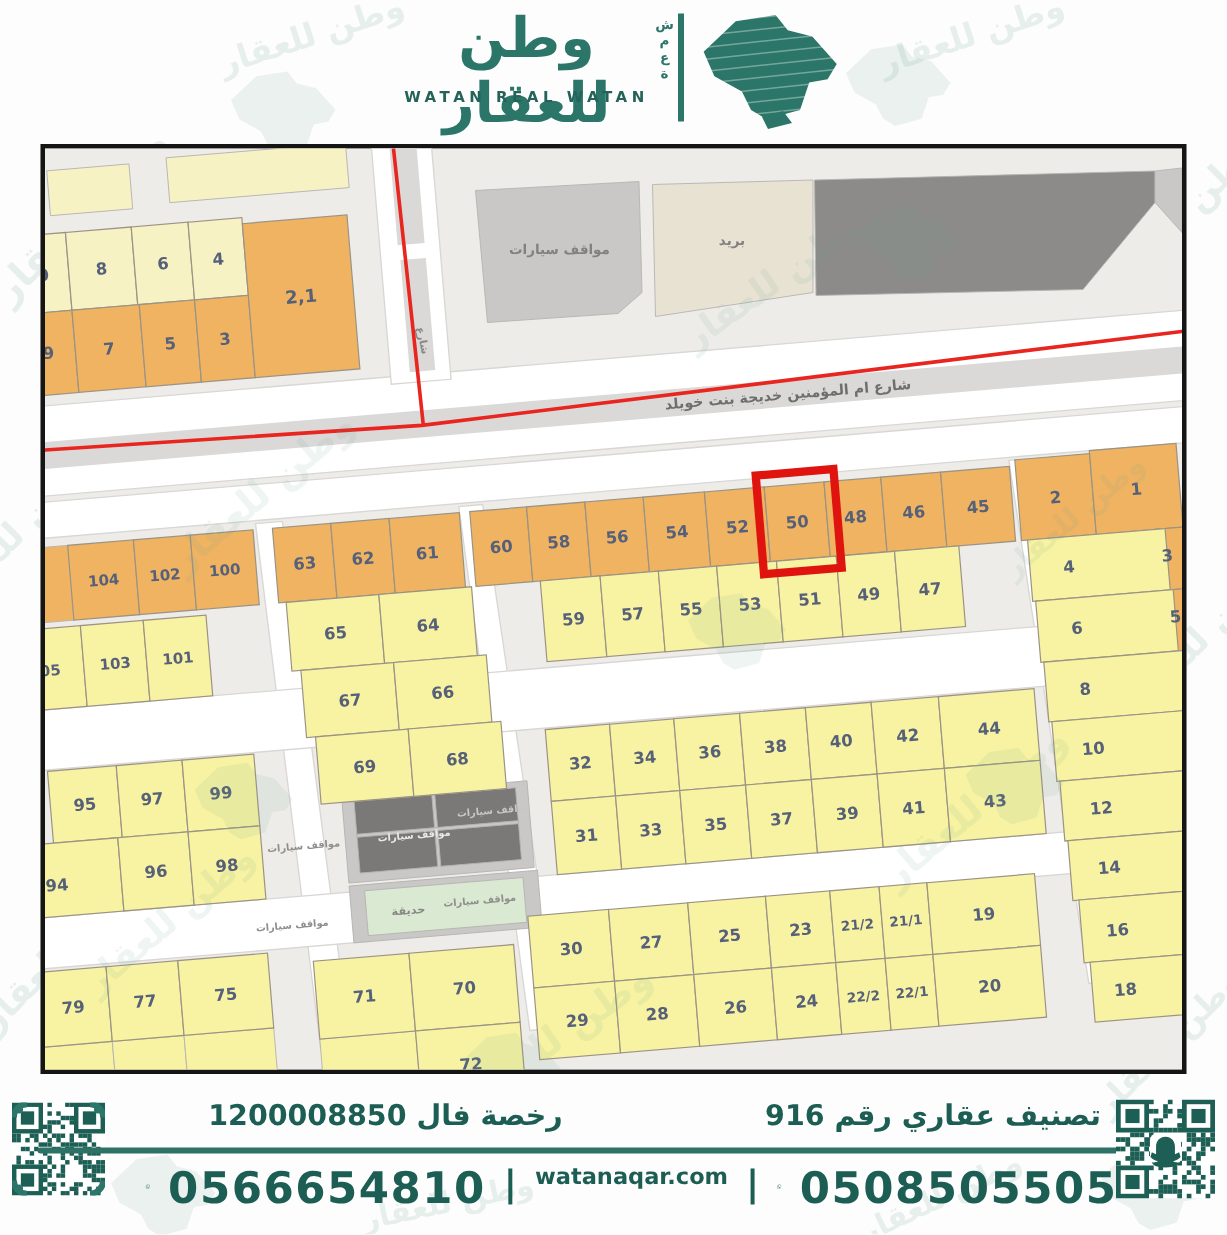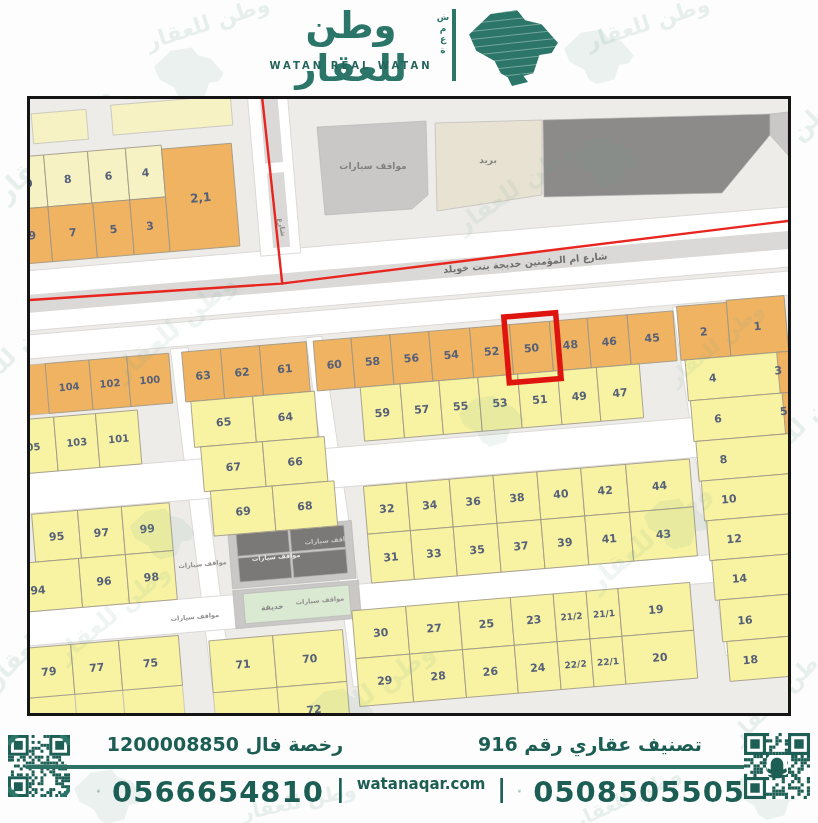--- a/index.html
+++ b/index.html
@@ -13,21 +13,21 @@
   .brand-en{position:absolute;left:268px;top:60px;width:166px;text-align:center;
     font-size:10px;font-weight:700;letter-spacing:3px;color:#24635a;}
   #mark-letters{position:absolute;left:436px;top:12px;width:14px;display:flex;
     flex-direction:column;align-items:center;gap:1px;font-size:9px;color:#2b7668;font-weight:700;}
   .logo-bar{position:absolute;left:452px;top:9px;width:4px;height:72px;background:#2b7668;}
   #saudi-logo{position:absolute;left:462px;top:4px;}
   
   #map-box{left:27px;top:96px;width:758px;height:614px;border:3px solid #151515;background:#eeece9;}
   
   #footer{left:0;top:717px;width:818px;height:106px;}
-  .f-top{position:absolute;top:16px;font-size:19px;font-weight:700;color:#1c5e53;direction:rtl;text-align:center;}
+  .f-top{position:absolute;top:16px;font-size:19px;font-weight:700;color:#1c5e53;direction:rtl;text-align:center;margin-left:32px;}
   #f-license{left:70px;width:310px;}
   #f-class{left:445px;width:290px;}
   .f-divider{position:absolute;left:25px;top:48px;width:768px;height:4px;background:#2e7266;border-radius:2px;}
   .f-row{position:absolute;left:97px;top:58px;width:648px;height:44px;display:flex;
     align-items:flex-start;justify-content:center;gap:12px;color:#1c5e53;}
   .f-phone{font-size:29px;font-weight:700;letter-spacing:1px;}
   .f-site{font-size:15px;font-weight:700;}
   .f-sep{font-size:24px;font-weight:700;color:#1c5e53;}
   #qr-left{position:absolute;left:8px;top:18px;}
   #qr-right{position:absolute;right:8px;top:16px;}

